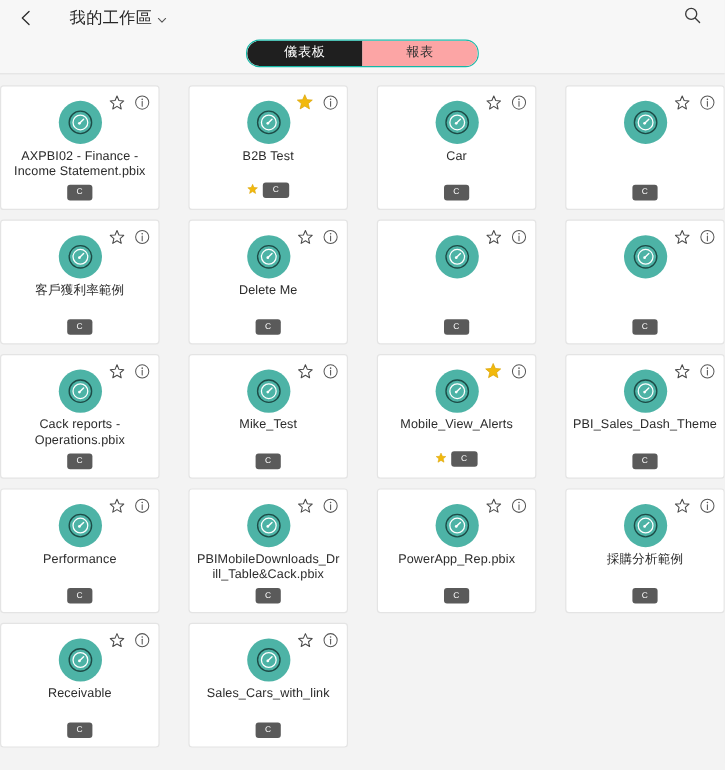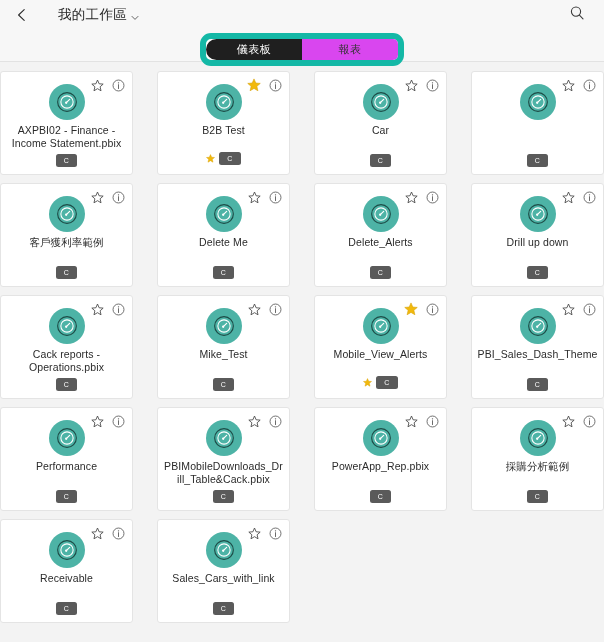--- a/index.html
+++ b/index.html
@@ -83,37 +83,37 @@
     position: absolute;
     left: 0;
     right: 0;
     top: 33px;
     display: flex;
     justify-content: center;
   }
   .segmented {
     display: flex;
     height: 21px;
-    border: 6px solid #14b8a6;
+    border: 1px solid #14b8a6;
     border-radius: 11px;
     overflow: hidden;
     background: #ffffff;
   }
   .seg-item {
     min-width: 68px;
     padding: 0 14px;
     display: flex;
     align-items: center;
     justify-content: center;
     font-size: 11px;
     color: #333;
     cursor: pointer;
     line-height: 1;
     letter-spacing: .5px;
-    background: #d946ef;
+    background: #fca5a5;
   }
   .seg-item.active {
     background: #1f1f1f;
     color: #ffffff;
     border-radius: 11px 0 0 11px;
   }
 
   
   .content {
     flex: 1 1 auto;
@@ -562,66 +562,64 @@
           <svg width="22" height="22" viewBox="0 0 24 24">
             <circle cx="12" cy="12" r="10.2" fill="none" stroke="#1d4c47" stroke-width="1.25"></circle>
             <circle cx="12" cy="12" r="6.7" fill="none" stroke="#ffffff" stroke-width="1.15"></circle>
             <path d="M14.9 9.1 L11.2 12.7" stroke="#ffffff" stroke-width="1.3" stroke-linecap="round"></path>
             <circle cx="11.1" cy="12.8" r="1.25" fill="#ffffff"></circle>
           </svg>
         </span>
       </div>
     </div>
 
-    <div class="card-title">Delete_Alerts</div>
-
-    <div class="card-footer">
-
-      <span class="badge-c">C</span>
-    </div>
-  </div>
-
-  <div class="card">
-
-    <div class="card-actions">
-
-      <div class="icon-btn">
-        <span class="star-outline">
-          <svg width="13" height="13" viewBox="0 0 14 14">
-            <path d="M7 1.1 L8.75 5.15 L13.1 5.5 L9.8 8.4 L10.8 12.7 L7 10.4 L3.2 12.7 L4.2 8.4 L0.9 5.5 L5.25 5.15 Z" fill="none" stroke="#4a4a4a" stroke-width="0.95" stroke-linejoin="round"></path>
-          </svg>
-        </span>
-
-      </div>
-
-      <div class="icon-btn">
-        <span>
-          <svg width="13" height="13" viewBox="0 0 14 14">
-            <circle cx="7" cy="7" r="5.9" fill="none" stroke="#565656" stroke-width="0.9"></circle>
-            <circle cx="7" cy="4.1" r="0.72" fill="#565656"></circle>
-            <path d="M7 6.1 L7 10.3" stroke="#565656" stroke-width="0.95" stroke-linecap="round"></path>
-          </svg>
-        </span>
-      </div>
-    </div>
-
-    <div class="card-thumb">
-      <div class="gauge-circle">
-        <span>
-          <svg width="22" height="22" viewBox="0 0 24 24">
-            <circle cx="12" cy="12" r="10.2" fill="none" stroke="#1d4c47" stroke-width="1.25"></circle>
-            <circle cx="12" cy="12" r="6.7" fill="none" stroke="#ffffff" stroke-width="1.15"></circle>
-            <path d="M14.9 9.1 L11.2 12.7" stroke="#ffffff" stroke-width="1.3" stroke-linecap="round"></path>
-            <circle cx="11.1" cy="12.8" r="1.25" fill="#ffffff"></circle>
-          </svg>
-        </span>
-      </div>
-    </div>
-
-    <div class="card-title">Drill up down</div>
+
+    <div class="card-footer">
+
+      <span class="badge-c">C</span>
+    </div>
+  </div>
+
+  <div class="card">
+
+    <div class="card-actions">
+
+      <div class="icon-btn">
+        <span class="star-outline">
+          <svg width="13" height="13" viewBox="0 0 14 14">
+            <path d="M7 1.1 L8.75 5.15 L13.1 5.5 L9.8 8.4 L10.8 12.7 L7 10.4 L3.2 12.7 L4.2 8.4 L0.9 5.5 L5.25 5.15 Z" fill="none" stroke="#4a4a4a" stroke-width="0.95" stroke-linejoin="round"></path>
+          </svg>
+        </span>
+
+      </div>
+
+      <div class="icon-btn">
+        <span>
+          <svg width="13" height="13" viewBox="0 0 14 14">
+            <circle cx="7" cy="7" r="5.9" fill="none" stroke="#565656" stroke-width="0.9"></circle>
+            <circle cx="7" cy="4.1" r="0.72" fill="#565656"></circle>
+            <path d="M7 6.1 L7 10.3" stroke="#565656" stroke-width="0.95" stroke-linecap="round"></path>
+          </svg>
+        </span>
+      </div>
+    </div>
+
+    <div class="card-thumb">
+      <div class="gauge-circle">
+        <span>
+          <svg width="22" height="22" viewBox="0 0 24 24">
+            <circle cx="12" cy="12" r="10.2" fill="none" stroke="#1d4c47" stroke-width="1.25"></circle>
+            <circle cx="12" cy="12" r="6.7" fill="none" stroke="#ffffff" stroke-width="1.15"></circle>
+            <path d="M14.9 9.1 L11.2 12.7" stroke="#ffffff" stroke-width="1.3" stroke-linecap="round"></path>
+            <circle cx="11.1" cy="12.8" r="1.25" fill="#ffffff"></circle>
+          </svg>
+        </span>
+      </div>
+    </div>
+
 
     <div class="card-footer">
 
       <span class="badge-c">C</span>
     </div>
   </div>
 
   <div class="card">
 
     <div class="card-actions">

